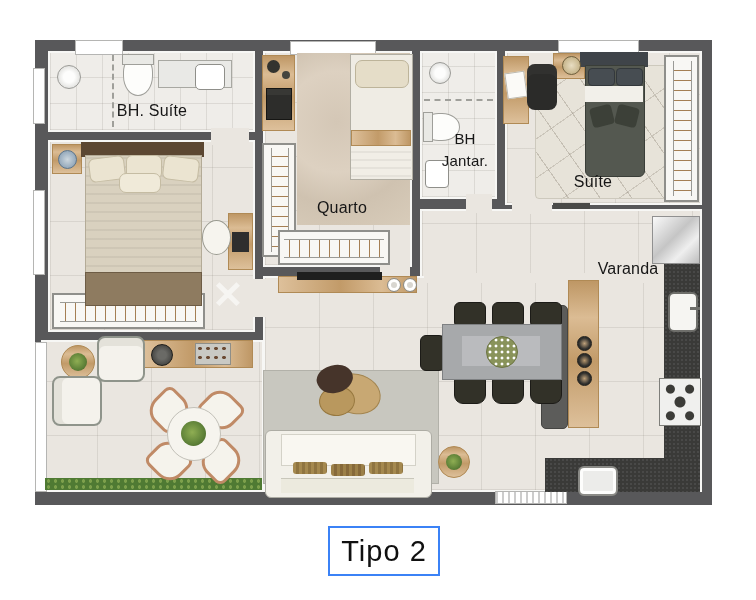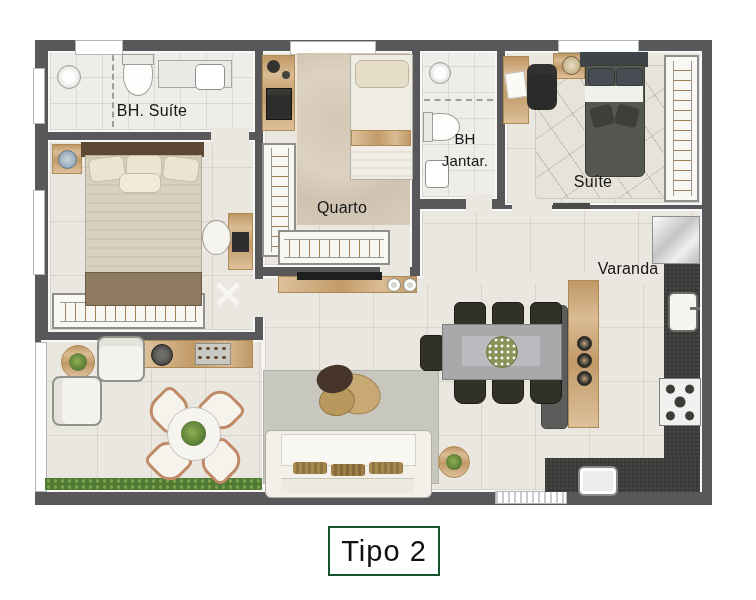--- a/index.html
+++ b/index.html
@@ -28,21 +28,21 @@
          background-image:repeating-linear-gradient(0deg, transparent 0 5px, rgba(150,105,55,.85) 5px 6px, transparent 6px 10px);
          border-left:1px solid #9a9a96;border-right:1px solid #9a9a96;}
   .lbl{z-index:40;color:var(--label-text);font-size:16px;text-align:center;letter-spacing:.2px;}
   .rnd{border-radius:50%;}
   .chair-dark{background:#323128;border:1px solid #1c1b17;border-radius:6px 6px 9px 9px;z-index:12;}
   .vch{background:#f5f3ec;border:3px solid var(--copper);border-radius:45% 20% 45% 20%;z-index:12;}
   .plant{background:radial-gradient(circle at 45% 45%, #8fae53, var(--plant) 60%, #3c5a24);border-radius:50%;z-index:14;}
   .watermark{z-index:50;display:flex;align-items:center;gap:10px;color:var(--watermark);pointer-events:none;}
   .watermark .x{font-size:38px;font-weight:700;line-height:1;}
   .watermark .t{font-size:33px;font-weight:400;letter-spacing:1px;}
-  .titlebox{border:2px solid #14532d;background:#fff;display:flex;align-items:center;justify-content:center;
+  .titlebox{border:2px solid #3b82f6;background:#fff;display:flex;align-items:center;justify-content:center;
             font-size:29px;color:#101010;letter-spacing:1px;z-index:60;}
 </style>
 </head>
 <body>
 
 <div class="canvas">
  <div class="plan">
 
   <div class="a floor bath" style="left:15px;top:13px;width:203px;height:77px;"></div>
   <div class="a floor" style="left:15px;top:102px;width:203px;height:188px;"></div>

